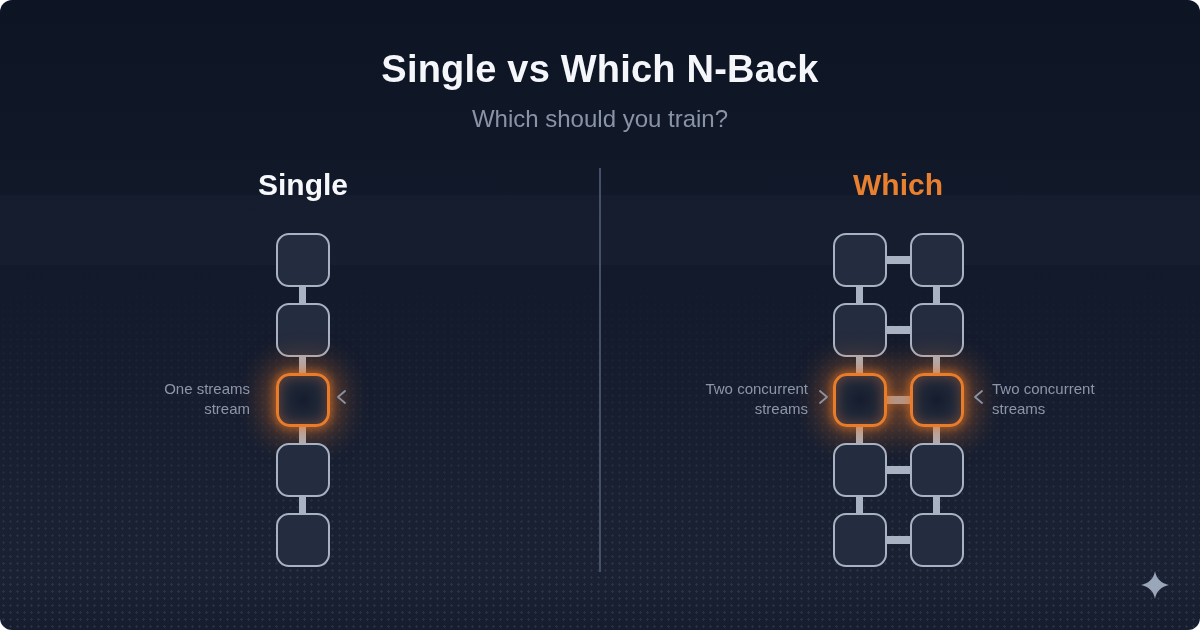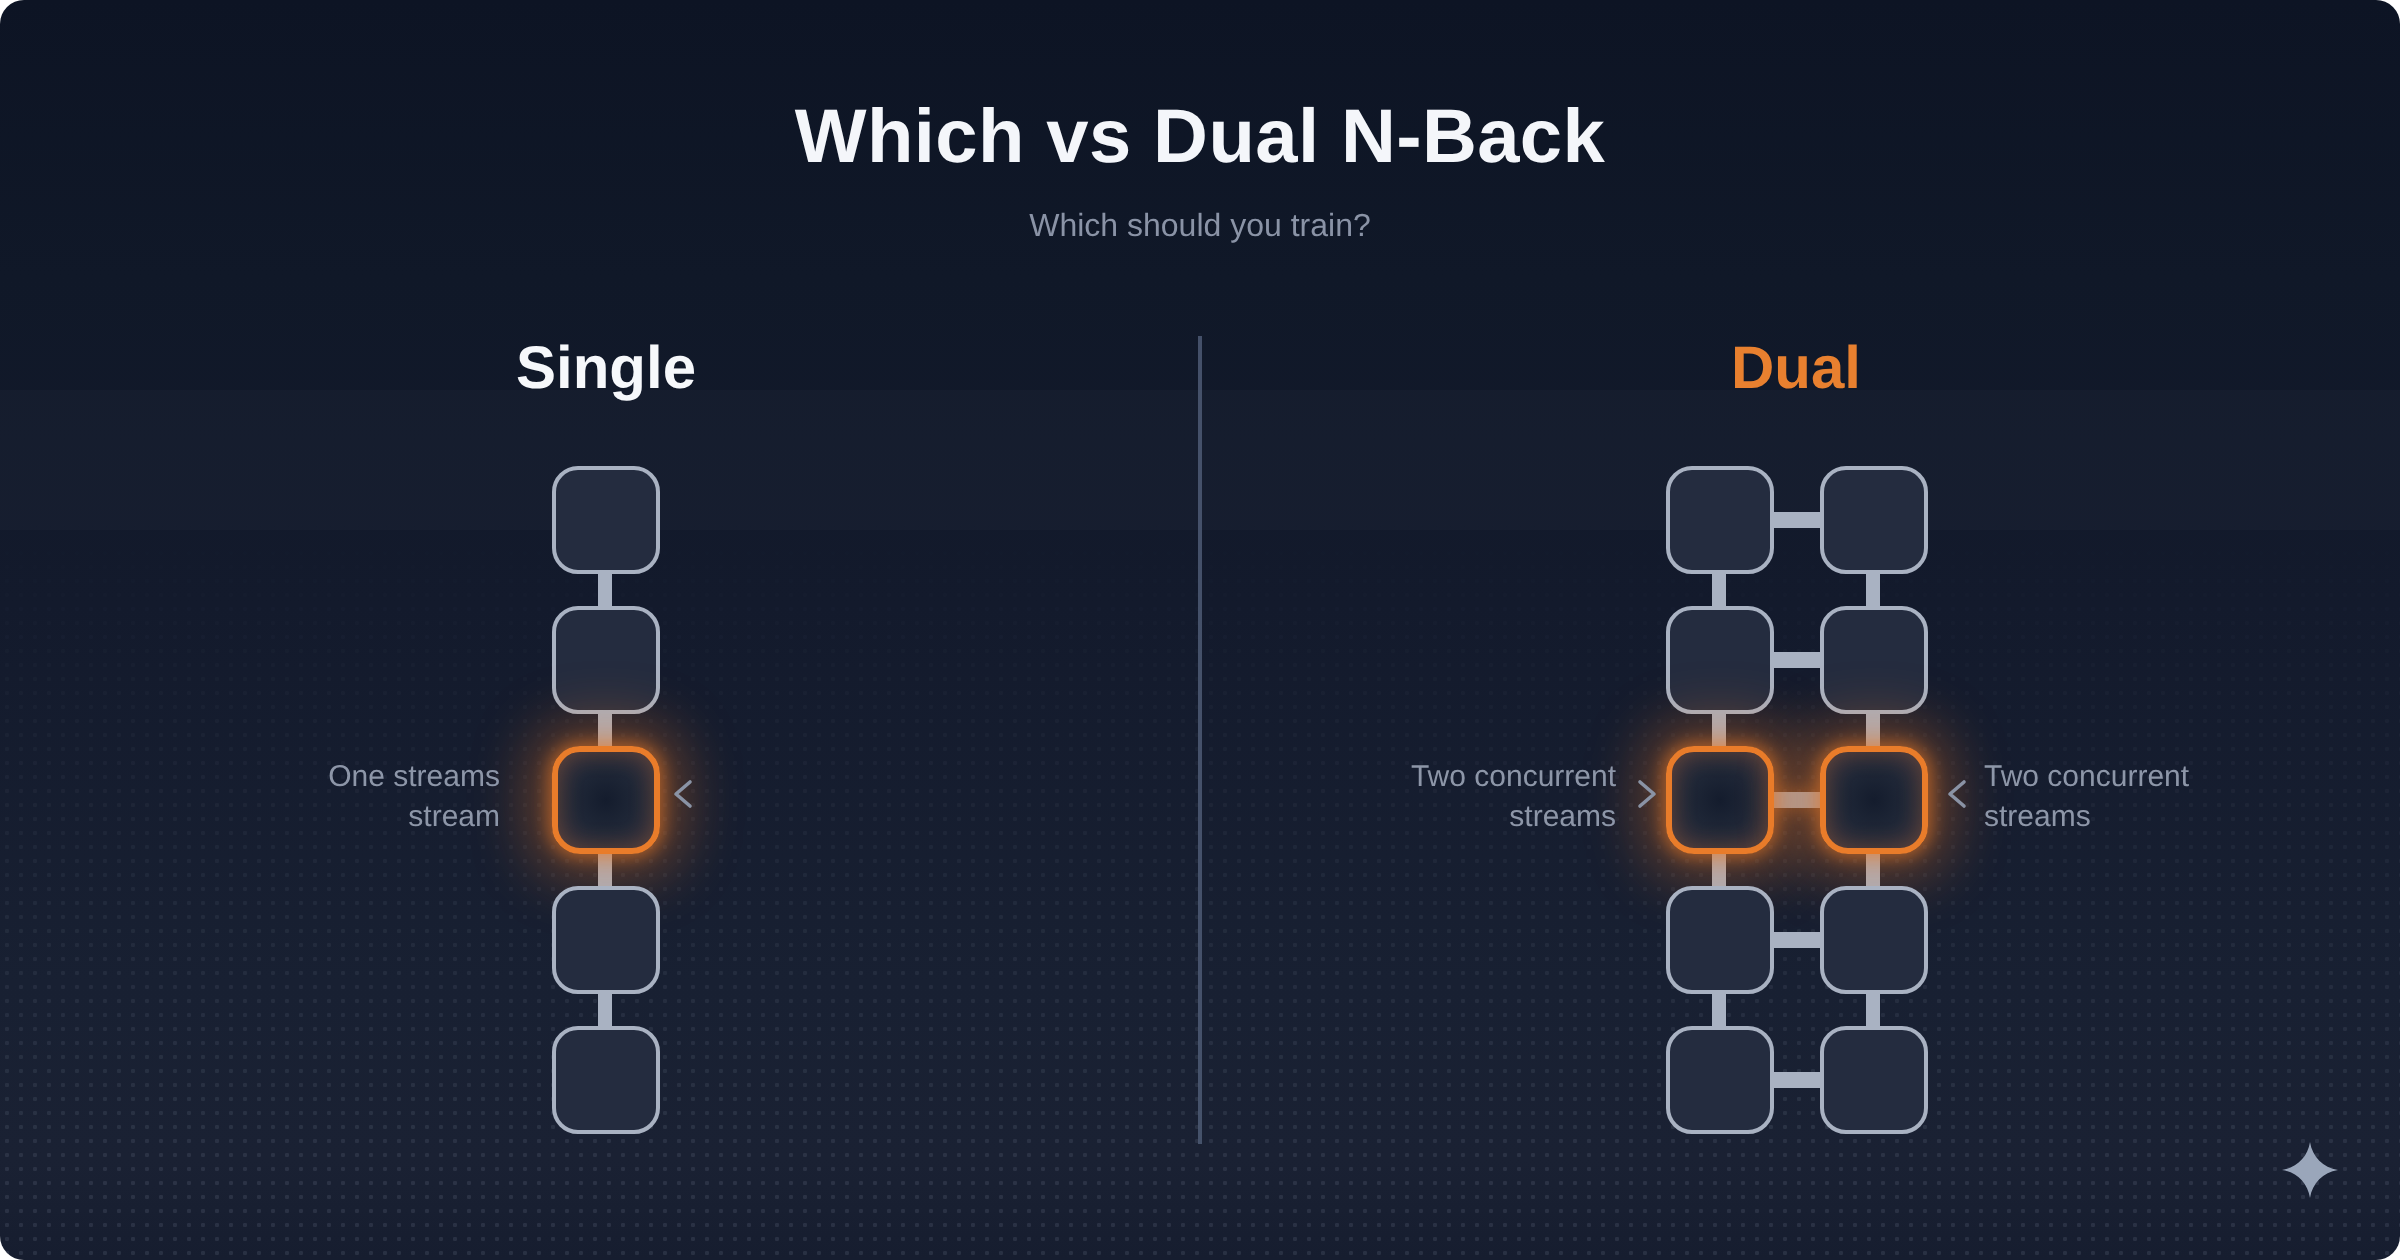--- a/index.html
+++ b/index.html
@@ -14,21 +14,21 @@
     -webkit-mask-image:linear-gradient(180deg,transparent 40%,#000 95%);
     mask-image:linear-gradient(180deg,transparent 40%,#000 95%);
   }
   .band{position:absolute;left:0;width:100%;height:70px;background:rgba(255,255,255,0.02);pointer-events:none;}
   .title{
     position:absolute;top:48px;left:0;width:100%;text-align:center;margin:0;
     font-size:38px;font-weight:800;letter-spacing:.2px;color:#f4f6fa;
   }
   .subtitle{
     position:absolute;top:105px;left:0;width:100%;text-align:center;margin:0;
-    font-size:16px;font-weight:400;color:#8a93a6;
+    font-size:24px;font-weight:400;color:#8a93a6;
   }
   .divider{position:absolute;left:599px;top:168px;width:2px;height:404px;background:#4e5b74;opacity:.85;}
   .col-heading{position:absolute;top:168px;width:300px;text-align:center;margin:0;font-size:30px;font-weight:700;}
   .col-heading.single{left:153px;color:#f6f8fb;}
   .col-heading.dual{left:748px;color:#e8802f;}
   .cell{
     position:absolute;width:54px;height:54px;box-sizing:border-box;
     background:#242c3f;border:2.5px solid #a9b2c2;border-radius:13px;
   }
   .cell.hl{
@@ -46,27 +46,27 @@
   .chev svg{display:block;}
   .sparkle{position:absolute;left:1139px;top:569px;width:32px;height:32px;}
 </style>
 </head>
 <body>
 
 <div class="card">
   <div class="band" style="top:195px"></div>
   <div class="noise"></div>
 
-  <h1 class="title">Which vs Dual N-Back</h1>
+  <h1 class="title">Single vs Which N-Back</h1>
   <p class="subtitle">Which should you train?</p>
 
   <div class="divider"></div>
 
   <h3 class="col-heading single">Single</h3>
-  <h3 class="col-heading dual">Dual</h3>
+  <h3 class="col-heading dual">Which</h3>
 
   <div class="vcon" style="left:299px;top:283px"></div>
   <div class="vcon" style="left:299px;top:353px"></div>
   <div class="vcon" style="left:299px;top:423px"></div>
   <div class="vcon" style="left:299px;top:493px"></div>
 
   <div class="cell" style="left:276px;top:233px"></div>
   <div class="cell" style="left:276px;top:303px"></div>
   <div class="cell hl" style="left:276px;top:373px"></div>
   <div class="cell" style="left:276px;top:443px"></div>

